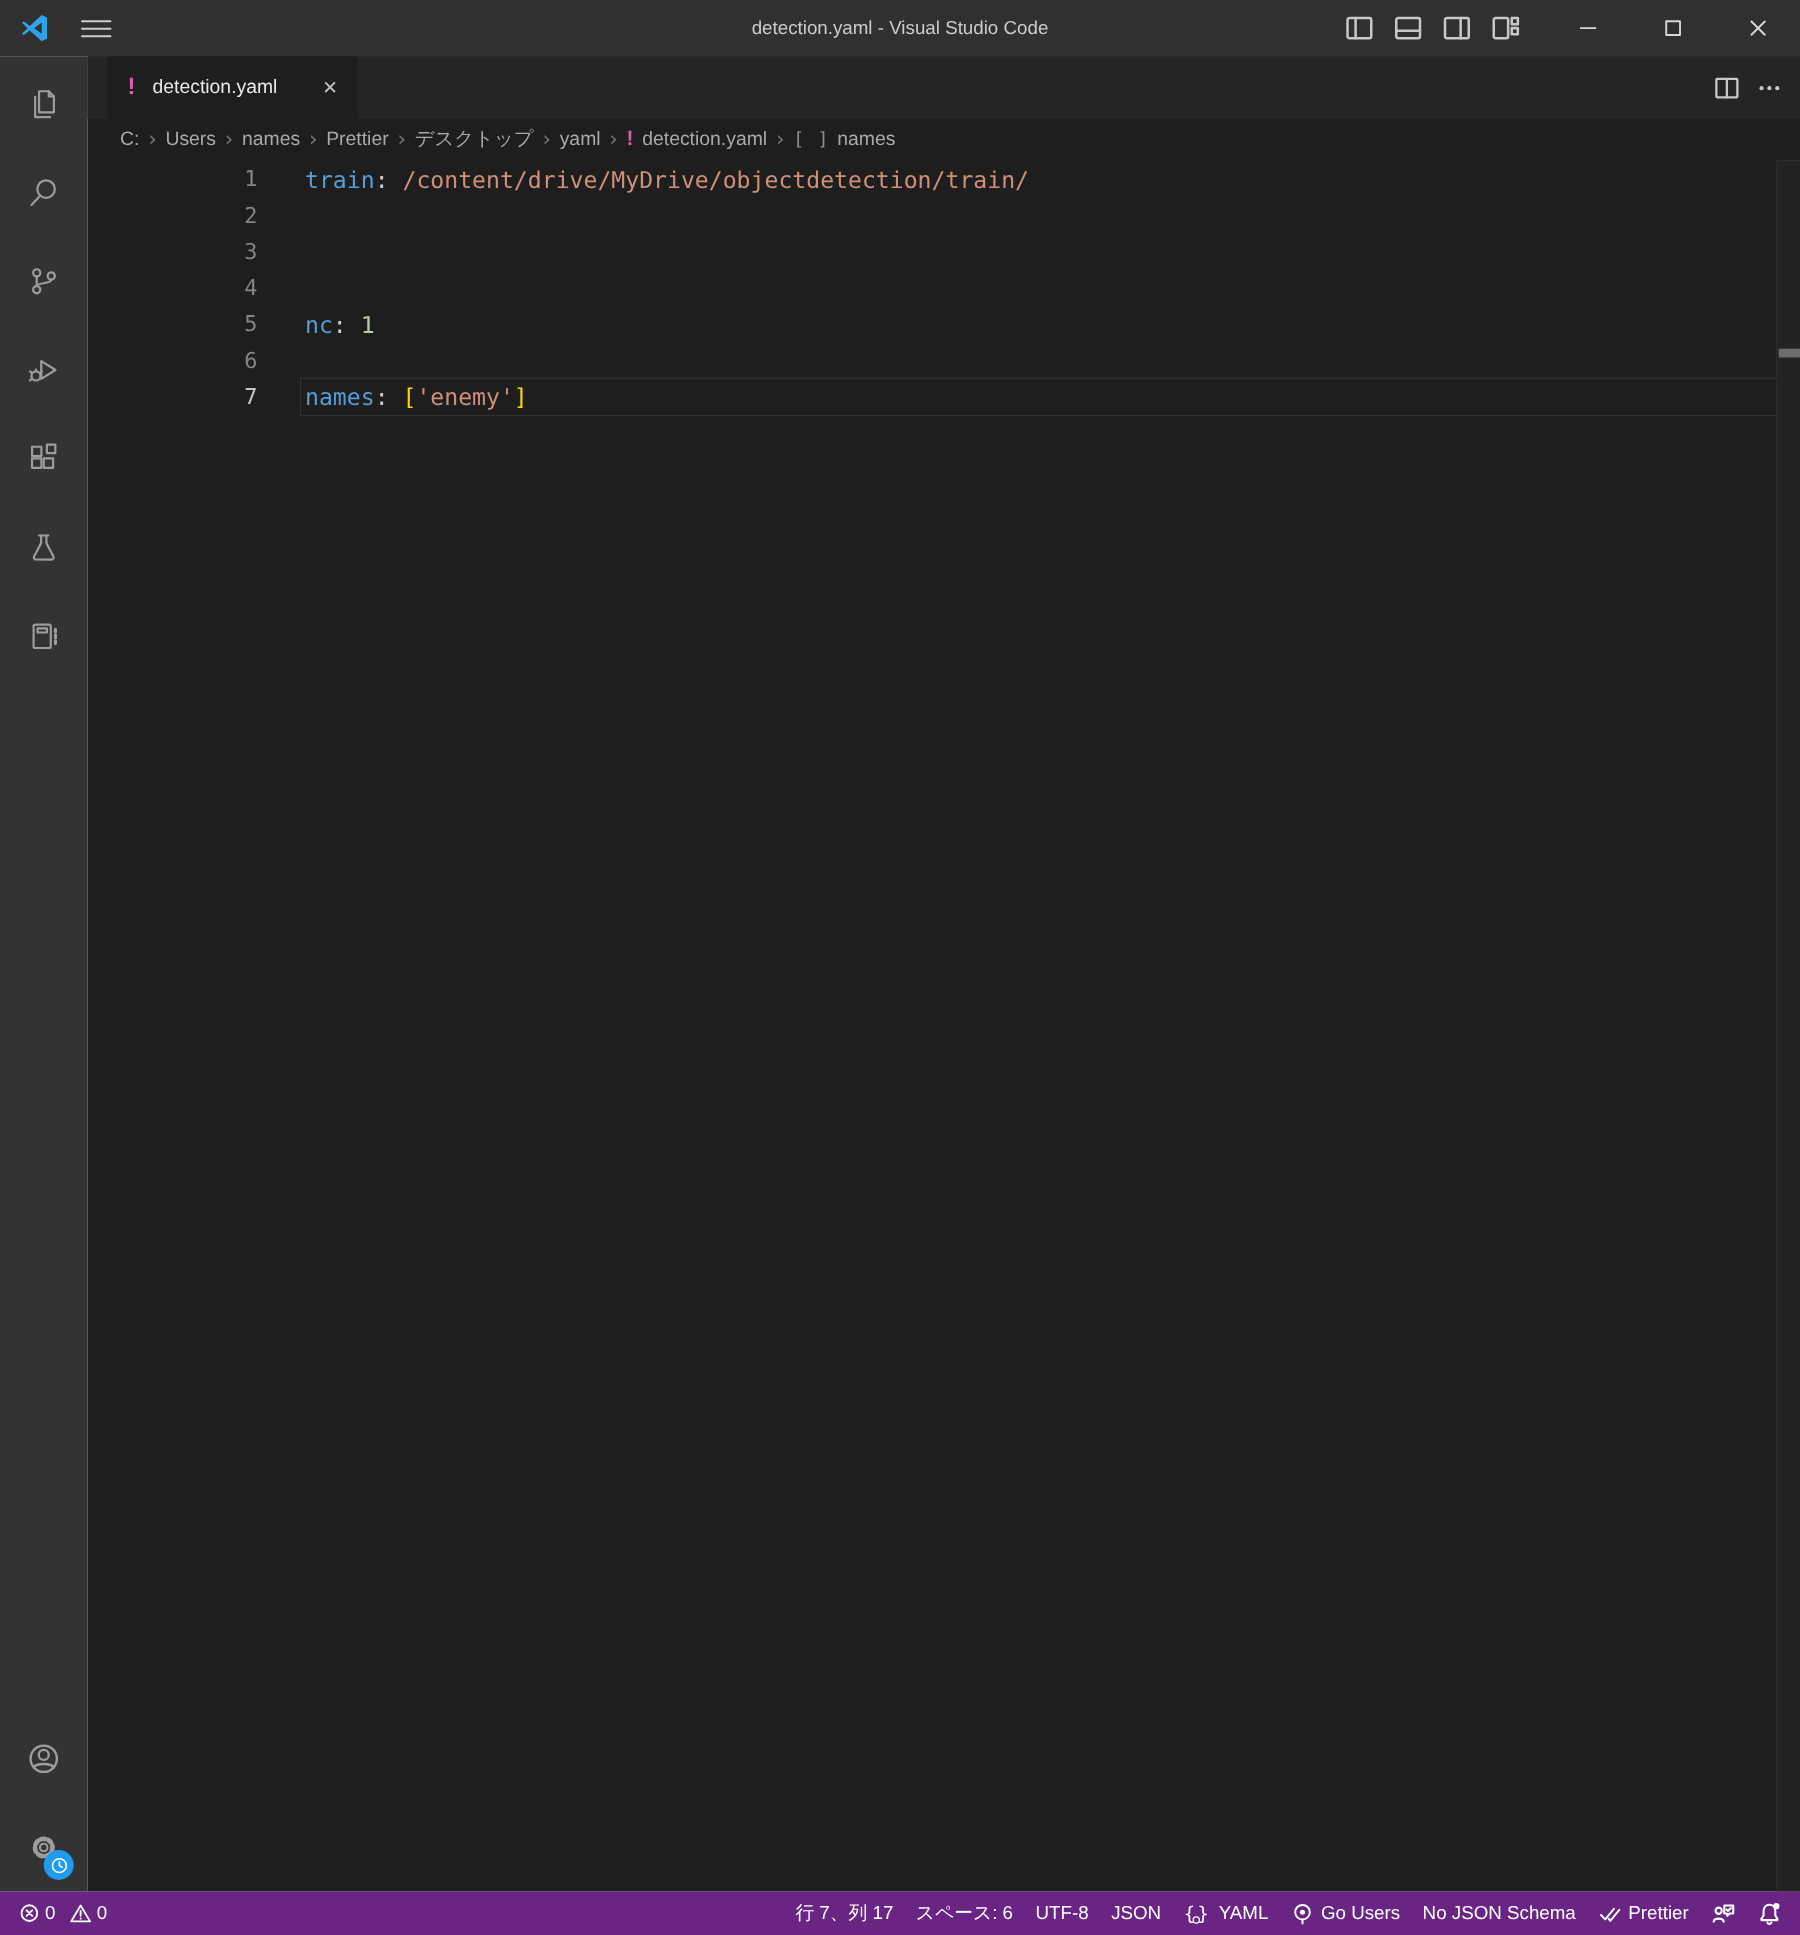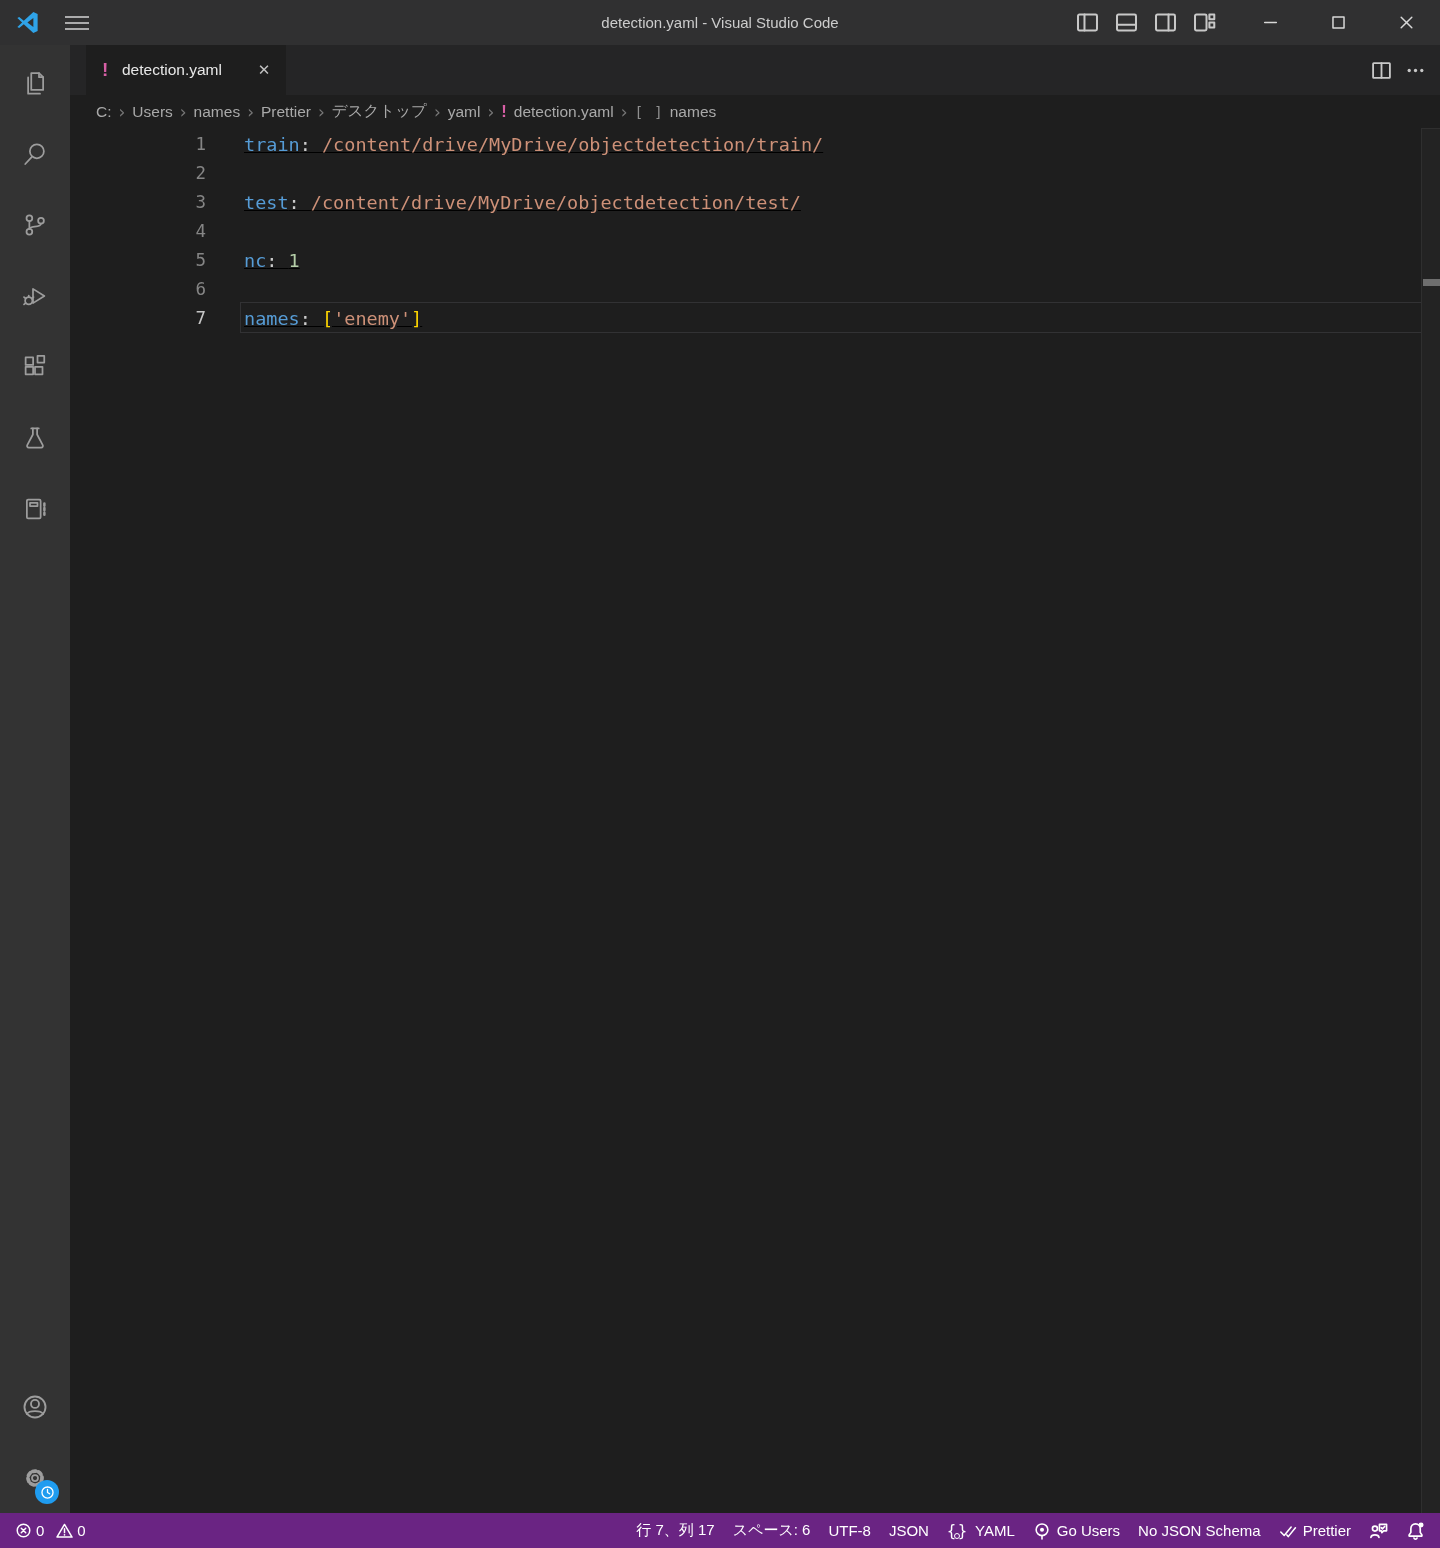--- a/index.html
+++ b/index.html
@@ -57,21 +57,21 @@
   .bc-bang { color:var(--yaml-icon); font-weight:bold; font-size:16.5px; margin-right:7px; }
   .bc-arr { color:#8f8f8f; font-size:14.5px; margin-right:6px; letter-spacing:1px;
             font-family:"DejaVu Sans Mono", monospace; }
 
   
   .editor { position:relative; flex:1; font-family:"DejaVu Sans Mono", monospace; }
   .lines { padding-top:2px; }
   .cline { display:flex; height:29px; line-height:29px; font-size:18.5px; white-space:pre; }
   .lnum { width:136px; text-align:right; color:#858585; font-size:17.5px; flex:0 0 136px; }
   .lnum.active { color:#c6c6c6; }
-  .ltext { padding-left:38px;text-decoration:underline; }
+  .ltext { padding-left:38px; }
   .tok-key { color:var(--tok-key); }
   .tok-str { color:var(--tok-str); }
   .tok-num { color:var(--tok-num); }
   .tok-bracket { color:var(--tok-bracket); }
   .tok-punct { color:var(--tok-punct); }
   .active-line-box { position:absolute; left:170px; right:0; top:174px; height:31px;
                      border:1px solid #323234; border-right:none; pointer-events:none; }
   .scrollcol { position:absolute; top:0; right:0; bottom:0; width:19px; background:#232323;
                border-left:1px solid #2f2f2f; border-top:1px solid #2f2f2f; }
   .cursor-mark { position:absolute; top:150px; left:1px; right:0; height:7px; background:#6e6e6e; }
@@ -303,21 +303,21 @@
       <div class="editor">
         <div class="lines" id="lines">
             <div class="cline">
     <span class="lnum">1</span>
     <span class="ltext"><span class="tok-key">train</span><span class="tok-punct">: </span><span class="tok-str">/content/drive/MyDrive/objectdetection/train/</span></span></div>
             <div class="cline">
     <span class="lnum">2</span>
     </div>
             <div class="cline">
     <span class="lnum">3</span>
-    <span class="ltext"><span class="tok-key">test</span><span class="tok-punct">: </span><span class="tok-str">/content/drive/MyDrive/objectdetection/test/</span></span></div>
+    </div>
             <div class="cline">
     <span class="lnum">4</span>
     <span class="ltext"></span></div>
             <div class="cline">
     <span class="lnum">5</span>
     <span class="ltext"><span class="tok-key">nc</span><span class="tok-punct">: </span><span class="tok-num">1</span></span></div>
             <div class="cline">
     <span class="lnum">6</span>
     <span class="ltext"></span></div>
             <div class="cline">

